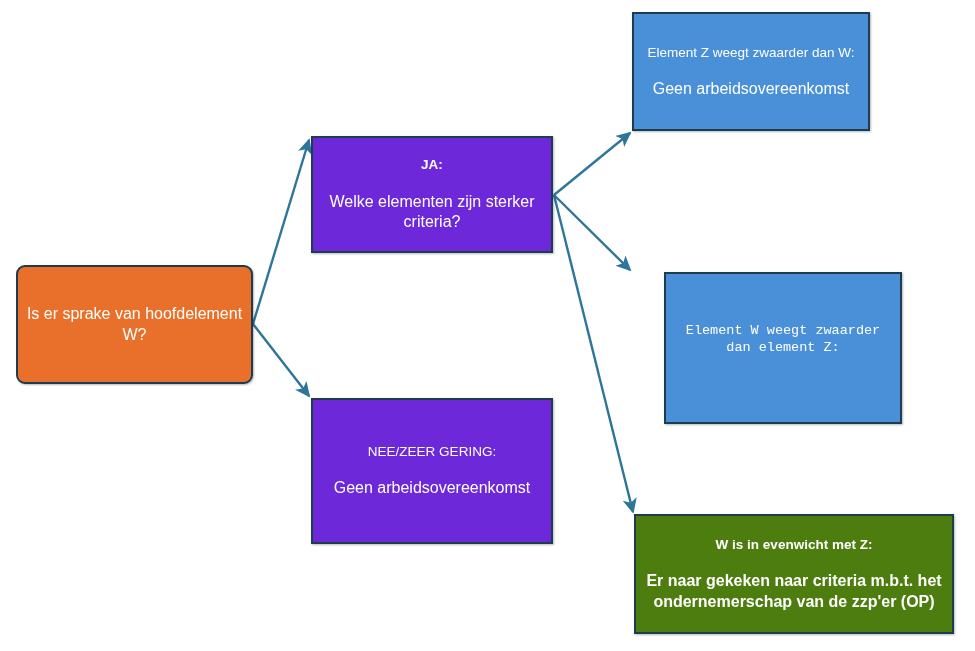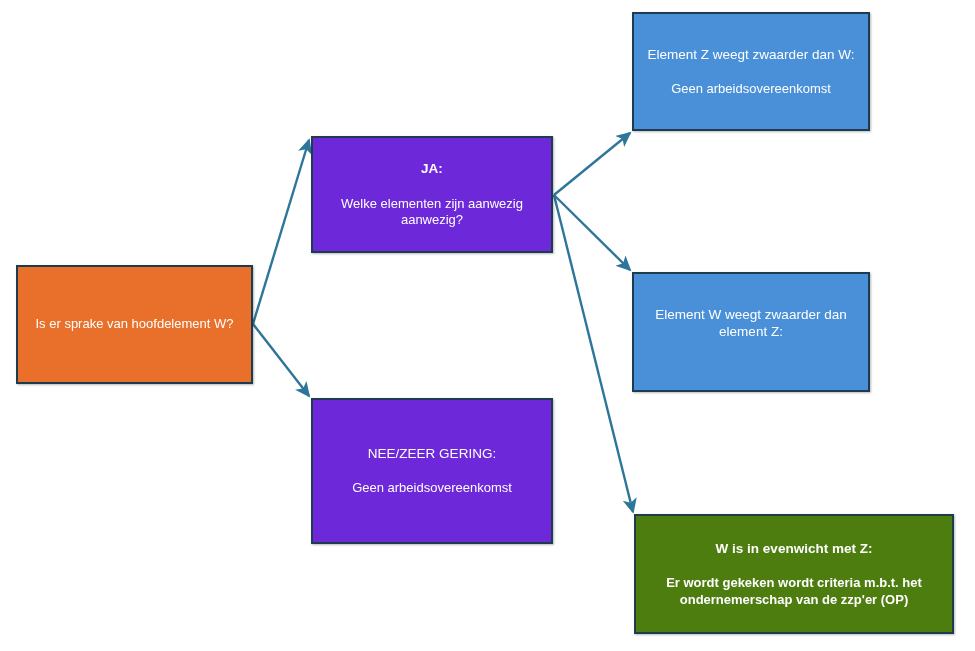--- a/index.html
+++ b/index.html
@@ -45,26 +45,26 @@
   .node .gap {
     height: 18px;
   }
   .t-head {
     font-size: 13.5px;
   }
   .t-head.bold {
     font-weight: bold;
   }
   .t-body {
-    font-size: 13px;
+    font-size: 16px;
   }
   .t-body.bold {
     font-weight: bold;
   }
-  .n-orange { background: #e8702a; }
+  .n-orange { background: #e8702a; border-radius: 9px; }
   .n-yellow { background: #6d28d9; }
   .n-blue   { background: #4a90d9; }
   .n-green  { background: #4d7c0f; }
 </style>
 </head>
 <body>
 
 <div id="canvas">
 
   <svg id="edges" viewBox="0 0 975 651">
@@ -82,39 +82,39 @@
       </g>
   </svg>
 
   <div class="node n-orange" style="left:16px;top:265px;width:237px;height:119px;">
     <span class="line t-body">Is er sprake van hoofdelement W?</span>
   </div>
 
   <div class="node n-yellow" style="left:311px;top:136px;width:242px;height:117px;">
     <span class="line t-head bold">JA:</span>
     <span class="gap"></span>
-    <span class="line t-body">Welke elementen zijn aanwezig aanwezig?</span>
+    <span class="line t-body">Welke elementen zijn sterker criteria?</span>
   </div>
 
   <div class="node n-yellow" style="left:311px;top:398px;width:242px;height:146px;">
     <span class="line t-head">NEE/ZEER GERING:</span>
     <span class="gap"></span>
     <span class="line t-body">Geen arbeidsovereenkomst</span>
   </div>
 
   <div class="node n-blue" style="left:632px;top:12px;width:238px;height:119px;">
     <span class="line t-head">Element Z weegt zwaarder dan W:</span>
     <span class="gap"></span>
     <span class="line t-body">Geen arbeidsovereenkomst</span>
   </div>
 
-  <div class="node n-blue" style="left:632px;top:272px;width:238px;height:120px;">
+  <div class="node n-blue" style="left:664px;top:272px;width:238px;height:152px;font-family:Liberation Mono, monospace;">
     <span class="line t-head">Element W weegt zwaarder dan element Z:</span>
     <span class="gap"></span>
   </div>
 
   <div class="node n-green" style="left:634px;top:514px;width:320px;height:120px;">
     <span class="line t-head bold">W is in evenwicht met Z:</span>
     <span class="gap"></span>
-    <span class="line t-body bold">Er wordt gekeken wordt criteria m.b.t. het ondernemerschap van de zzp'er (OP)</span>
+    <span class="line t-body bold">Er naar gekeken naar criteria m.b.t. het ondernemerschap van de zzp'er (OP)</span>
   </div>
 
 </div>
 
 </body></html>

